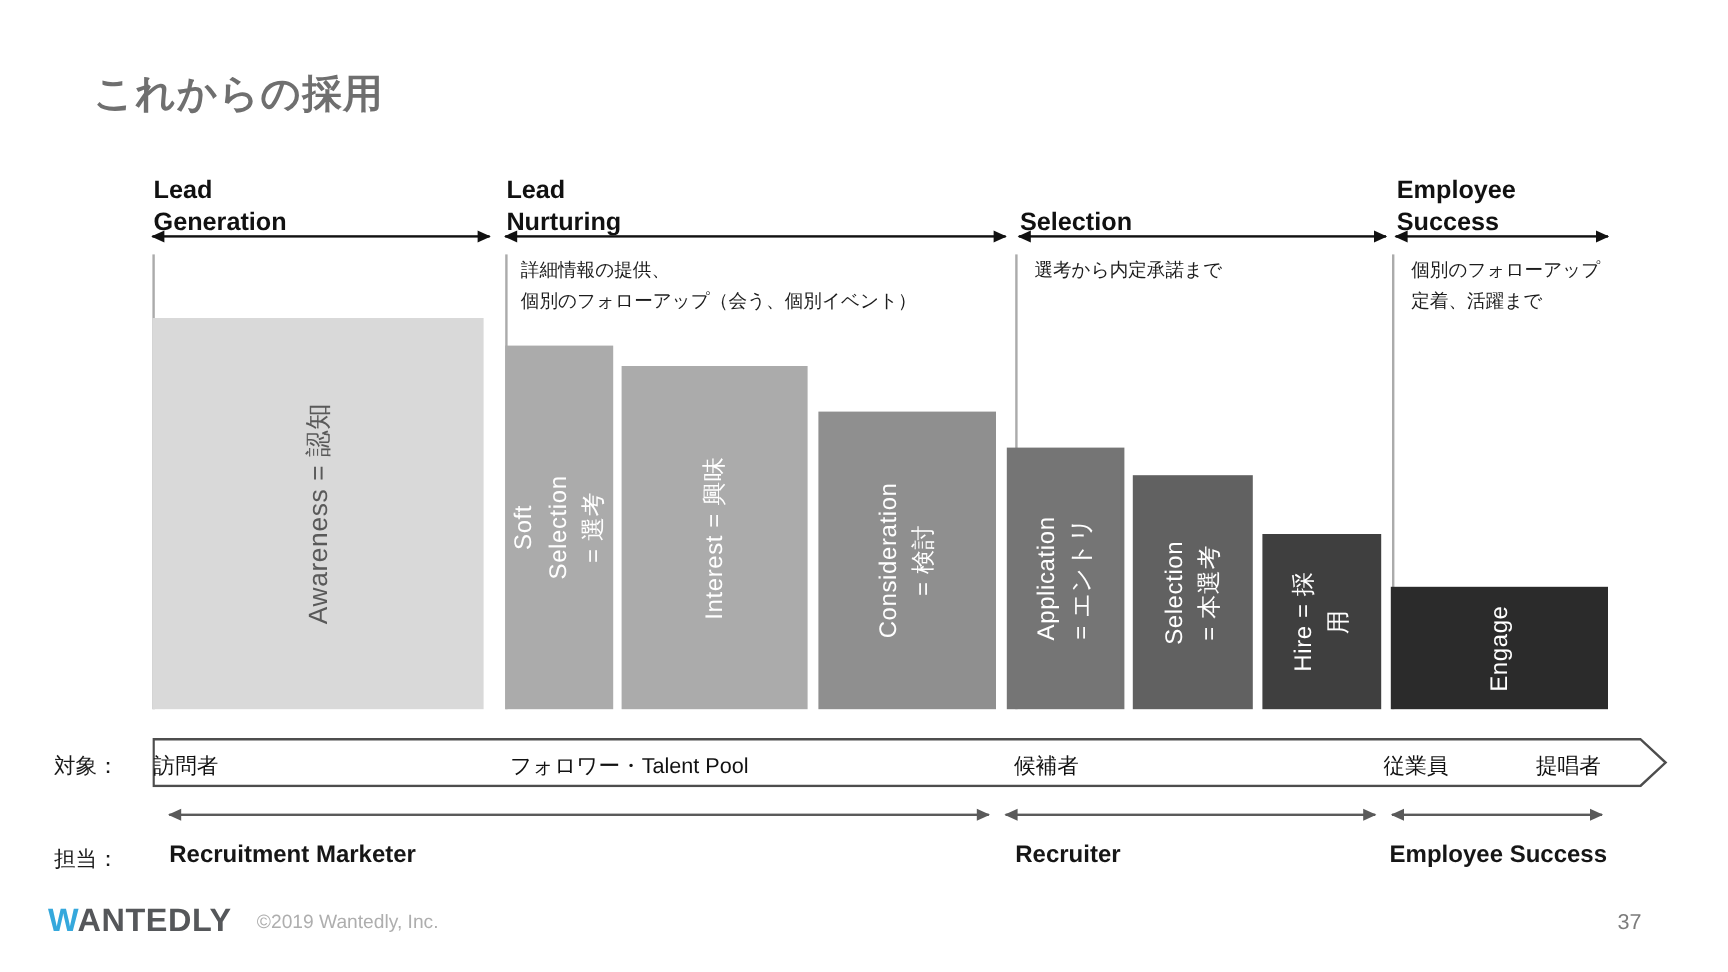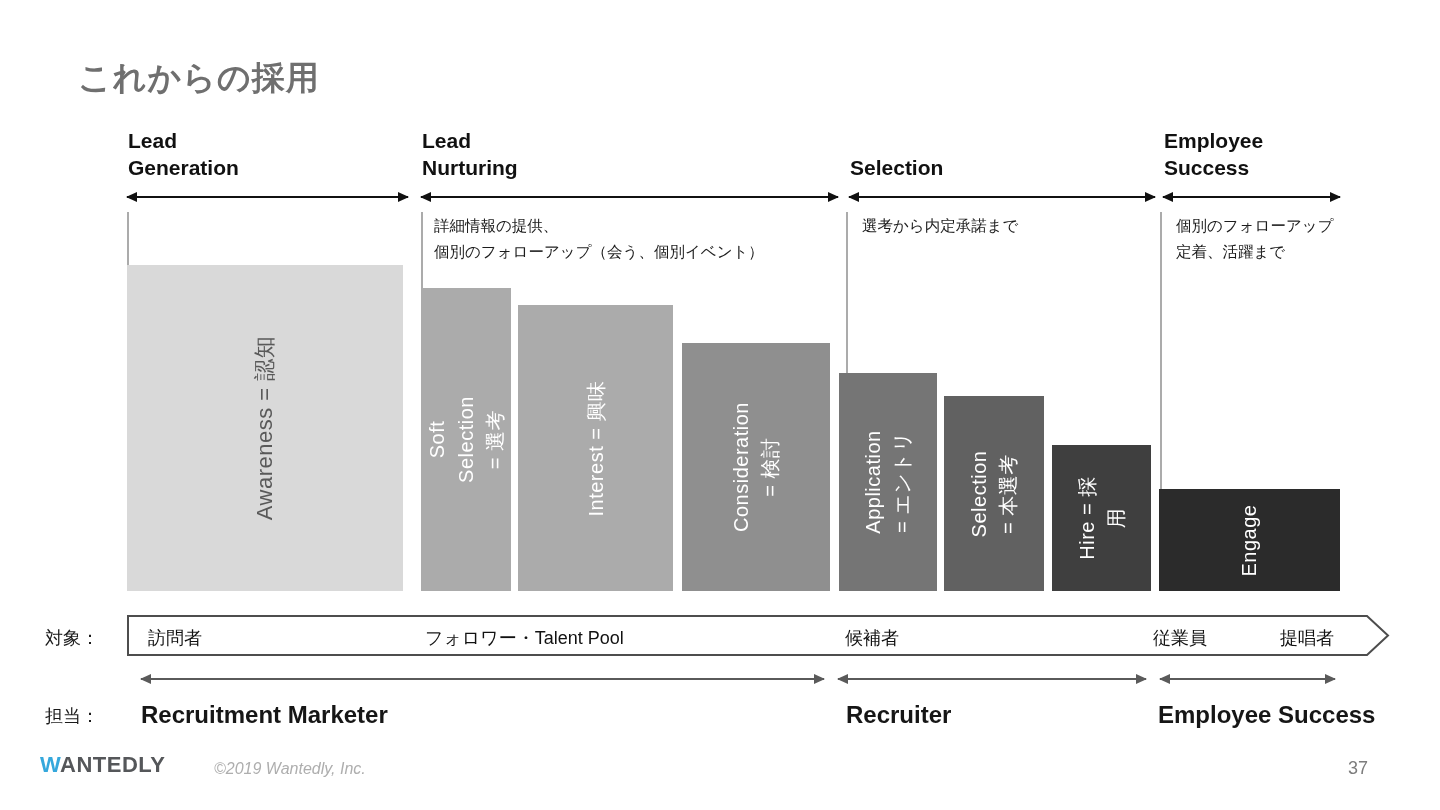--- a/index.html
+++ b/index.html
@@ -12,21 +12,21 @@
     position:absolute; left:78px; top:56px;
     font-size:33px; font-weight:bold; color:#6f6f6f; letter-spacing:1px;
   }
   
   .phase { position:absolute; top:120px; height:165px; }
   .phase-1 { left:127px; width:281px; }
   .phase-2 { left:421px; width:417px; }
   .phase-3 { left:849px; width:306px; }
   .phase-4 { left:1163px; width:177px; }
   .phase-title {
-    position:absolute; left:1px; top:0; height:62px; display:flex; align-items:flex-end;
+    position:absolute; left:1px; top:18px; height:62px; display:flex; align-items:flex-end;
     font-size:21px; font-weight:bold; line-height:1.32; white-space:pre-line; color:#111;
   }
   .dblarrow { position:absolute; height:2px; background:#111; }
   .phase-arrow { left:0; right:0; top:76px; }
   .dblarrow::before, .dblarrow::after {
     content:""; position:absolute; top:-4px; width:0; height:0;
     border-top:5px solid transparent; border-bottom:5px solid transparent;
   }
   .dblarrow::before { left:-1px; border-right:11px solid #111; }
   .dblarrow::after  { right:-1px; border-left:11px solid #111; }
@@ -48,25 +48,25 @@
   }
   
   .row-label { position:absolute; font-size:18px; color:#1a1a1a; }
   .target-band { position:absolute; left:127px; top:615px; width:1263px; height:41px; }
   .target-band svg { display:block; }
   .band-item { position:absolute; top:11px; font-size:18px; color:#111; white-space:nowrap; }
   
   .owner-arrow { background:#5a5a5a; top:678px; }
   .owner-arrow::before { border-right-color:#5a5a5a; }
   .owner-arrow::after  { border-left-color:#5a5a5a; }
-  .owner-label { position:absolute; top:701px; font-size:24px; font-weight:bold; color:#161616; white-space:nowrap; }
+  .owner-label { position:absolute; top:701px; font-size:20px; font-weight:bold; color:#161616; white-space:nowrap; }
   
-  .footer-logo { position:absolute; left:40px; top:752px; font-size:22px; font-weight:800; letter-spacing:0.5px; }
+  .footer-logo { position:absolute; left:40px; top:752px; font-size:27px; font-weight:800; letter-spacing:0.5px; }
   .logo-rest { color:#55575a; }
-  .footer-copy { position:absolute; left:214px; top:760px; font-size:16px; color:#aeaeae;font-style:italic; }
+  .footer-copy { position:absolute; left:214px; top:760px; font-size:16px; color:#aeaeae; }
   .page-number { position:absolute; right:30px; top:758px; font-size:18px; color:#7c7c7c; }
 </style>
 </head>
 <body>
 
 <div class="slide">
 
   <div class="slide-title">これからの採用</div>
 
   <div class="phase phase-1">
@@ -131,21 +131,21 @@
       <div class="bar" style="left: 1159px; top: 489px; width: 181px; height: 102px; background: rgb(43, 43, 43);">
         <span class="bar-label" style="color: rgb(255, 255, 255); font-size: 20px;">Engage</span>
       </div>
     </div>
 
   <div class="row-label" style="left:45px; top:626px;">対象：</div>
   <div class="target-band">
     <svg width="1263" height="41" viewBox="0 0 1263 41">
       <polygon points="1,1 1240,1 1261,20.5 1240,40 1,40" fill="#ffffff" stroke="#4d4d4d" stroke-width="2"></polygon>
     </svg>
-    <span class="band-item" style="left:21px;">訪問者</span>
+    <span class="band-item" style="left:1px;">訪問者</span>
     <span class="band-item" style="left:298px;">フォロワー・Talent Pool</span>
     <span class="band-item" style="left:718px;">候補者</span>
     <span class="band-item" style="left:1026px;">従業員</span>
     <span class="band-item" style="left:1153px;">提唱者</span>
   </div>
 
   <div class="row-label" style="left:45px; top:704px;">担当：</div>
   <div class="dblarrow owner-arrow" style="left:141px; width:683px;"></div>
   <div class="dblarrow owner-arrow" style="left:838px; width:308px;"></div>
   <div class="dblarrow owner-arrow" style="left:1160px; width:175px;"></div>

